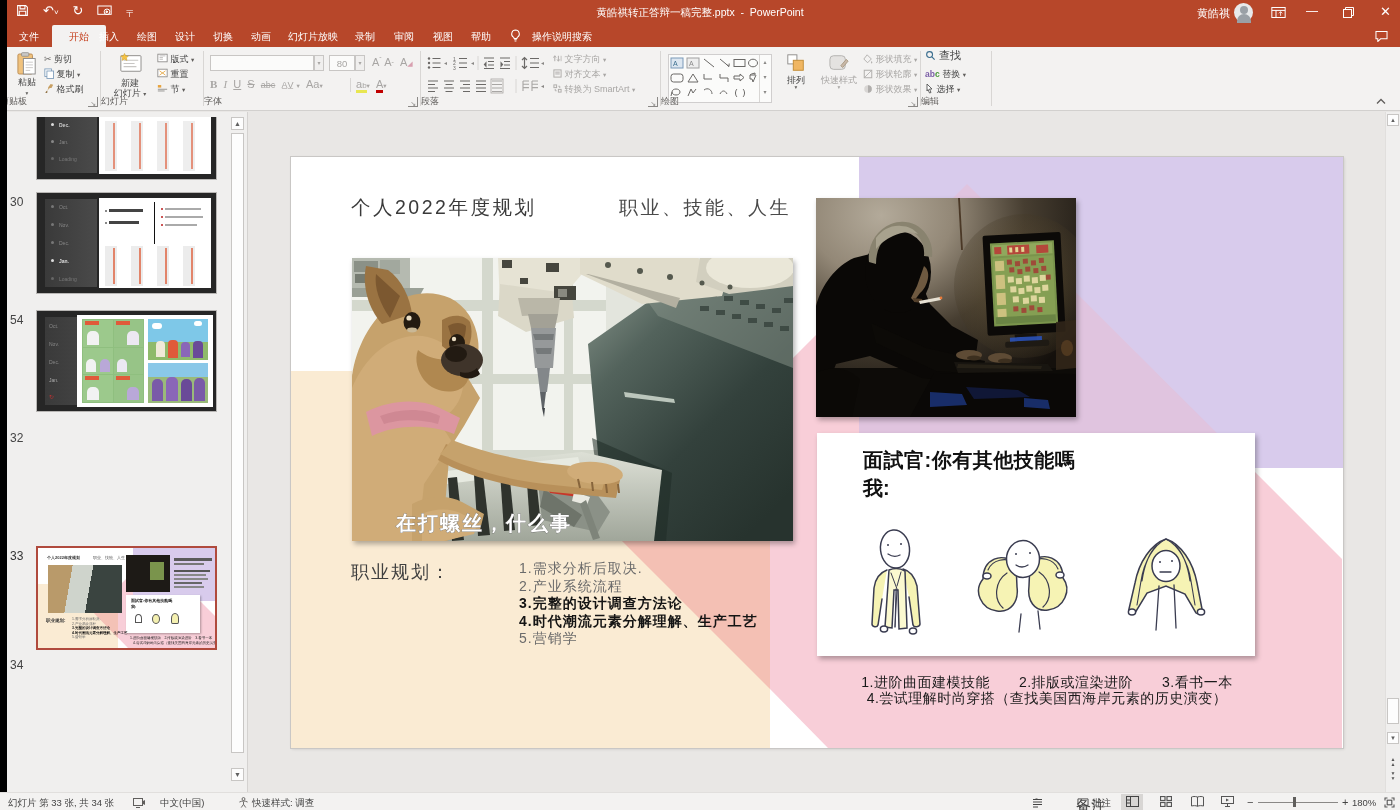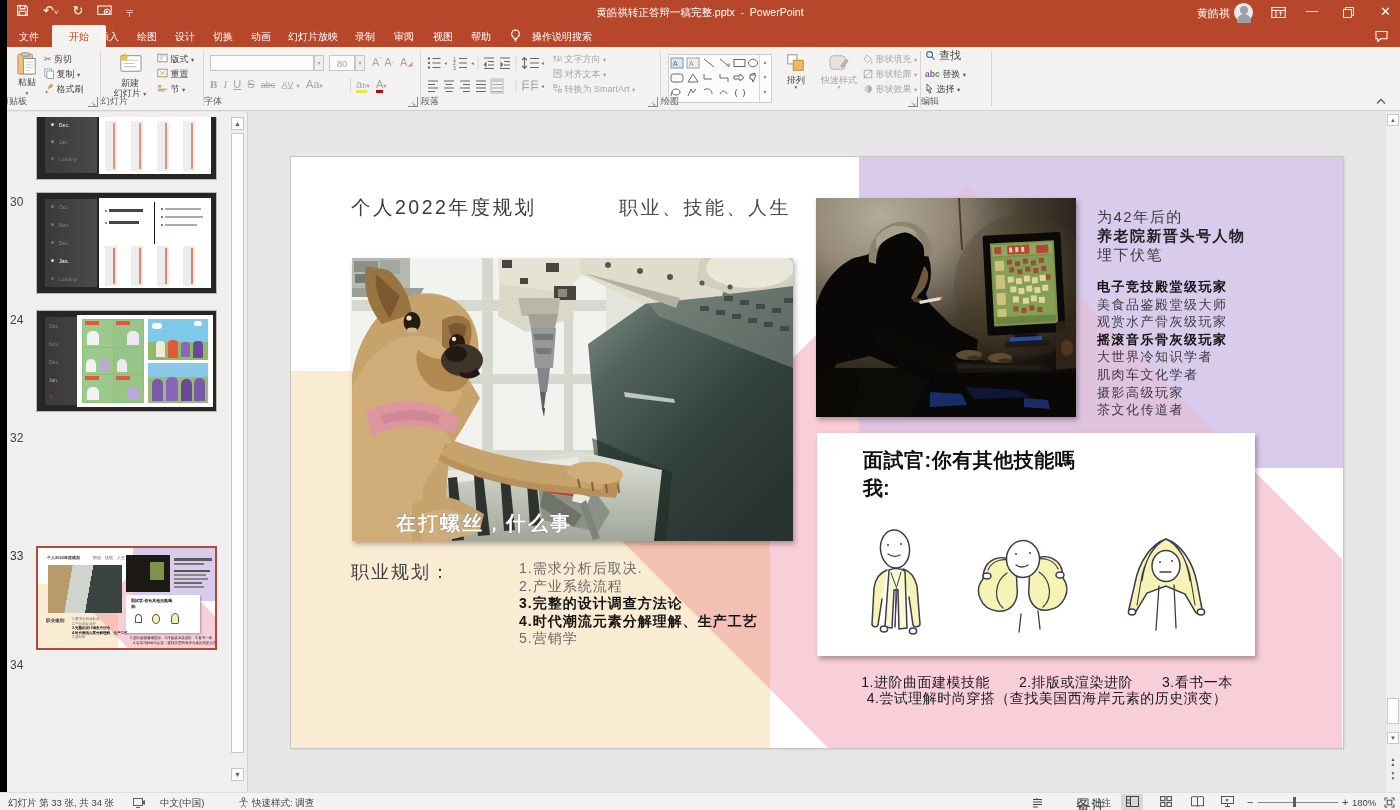--- a/index.html
+++ b/index.html
@@ -391,21 +391,21 @@
           <div style="position:absolute;left:66px;top:26px;width:32px;height:2px;background:#aaa"></div>
           <div style="position:absolute;left:6px;top:48px;width:100px;height:40px;background:repeating-linear-gradient(90deg,#ececec 0 12px,#fff 12px 26px)"></div>
           <div style="position:absolute;left:14px;top:50px;width:2px;height:36px;background:#e06a4a;opacity:.8"></div>
           <div style="position:absolute;left:40px;top:50px;width:2px;height:36px;background:#e06a4a;opacity:.8"></div>
           <div style="position:absolute;left:66px;top:50px;width:2px;height:36px;background:#e06a4a;opacity:.8"></div>
           <div style="position:absolute;left:92px;top:50px;width:2px;height:36px;background:#e06a4a;opacity:.8"></div>
         </div>
       </div>
     </div>
 
-    <div class="slnum" style="top:201px">24</div>
+    <div class="slnum" style="top:201px">54</div>
     <div class="thumb" style="top:198px">
       <div style="position:absolute;left:0;top:0;width:179px;height:100px;background:#262626">
         <div style="position:absolute;left:8px;top:6px;width:44px;height:88px;background:linear-gradient(90deg,#3a3a3a,#454545)"></div>
         <div style="position:absolute;left:12px;top:12px;font-size:5px;color:#888">Oct.</div>
         <div style="position:absolute;left:12px;top:30px;font-size:5px;color:#888">Nov.</div>
         <div style="position:absolute;left:12px;top:48px;font-size:5px;color:#888">Dec.</div>
         <div style="position:absolute;left:12px;top:66px;font-size:5px;color:#aaa">Jan.</div>
         <div style="position:absolute;left:12px;top:82px;font-size:6px;color:#b33">↻</div>
         <div style="position:absolute;left:40px;top:4px;width:136px;height:92px;background:#fff">
           <div style="position:absolute;left:5px;top:4px;width:62px;height:84px;background:#8fbf7f;display:grid;grid-template:1fr 1fr 1fr/1fr 1fr;gap:1px;padding:1px">
@@ -796,26 +796,20 @@
               <circle cx="355" cy="128" r="1" fill="#3a3c50" stroke="none"></circle>
             <ellipse cx="315" cy="179" rx="3.6" ry="3" fill="#fff"></ellipse>
             <ellipse cx="384" cy="179" rx="3.6" ry="3" fill="#fff"></ellipse>
             <path d="M342 153l-3 44M357 152l2 43" stroke-width="1.3"></path>
           </g>
         </svg>
       </div>
 
       <div style="position:absolute;left:60px;top:37px;font-size:19.5px;color:#3a3a3a;letter-spacing:2.5px;font-weight:500">个人2022年度规划</div>
       <div style="position:absolute;left:328px;top:38px;font-size:19px;color:#4a4a4a;letter-spacing:2.5px">职业、技能、人生</div>
-      <div style="position:absolute;left:806px;top:50px;font-size:15px;line-height:19px;color:#3c3c3c;letter-spacing:1.5px">
-        为42年后的<br><b style="color:#222">养老院新晋头号人物</b><br>埋下伏笔
-      </div>
-      <div style="position:absolute;left:806px;top:121px;font-size:13px;line-height:17.6px;color:#3c3c3c;letter-spacing:1.5px">
-        <b style="color:#111">电子竞技殿堂级玩家</b><br>美食品鉴殿堂级大师<br>观赏水产骨灰级玩家<br><b style="color:#111">摇滚音乐骨灰级玩家</b><br>大世界冷知识学者<br>肌肉车文化学者<br>摄影高级玩家<br>茶文化传道者
-      </div>
       <div style="position:absolute;left:60px;top:403px;font-size:18px;color:#3f3f3f;letter-spacing:2px">职业规划：</div>
       <div style="position:absolute;left:228px;top:403px;font-size:14px;line-height:17.5px;letter-spacing:1px;color:#6b6b6b">
         1.需求分析后取决.<br>2.产业系统流程<br><b style="color:#141414">3.完整的设计调查方法论</b><br><b style="color:#141414">4.时代潮流元素分解理解、生产工艺</b><br>5.营销学
       </div>
       <div style="position:absolute;left:536px;top:518px;width:440px;text-align:center;font-size:14px;line-height:15.5px;color:#1a1a1a;letter-spacing:.5px;font-weight:500;white-space:nowrap">
         1.进阶曲面建模技能　　2.排版或渲染进阶　　3.看书一本<br>4.尝试理解时尚穿搭（查找美国西海岸元素的历史演变）
       </div>
     </div>
   </div>
 </div>

